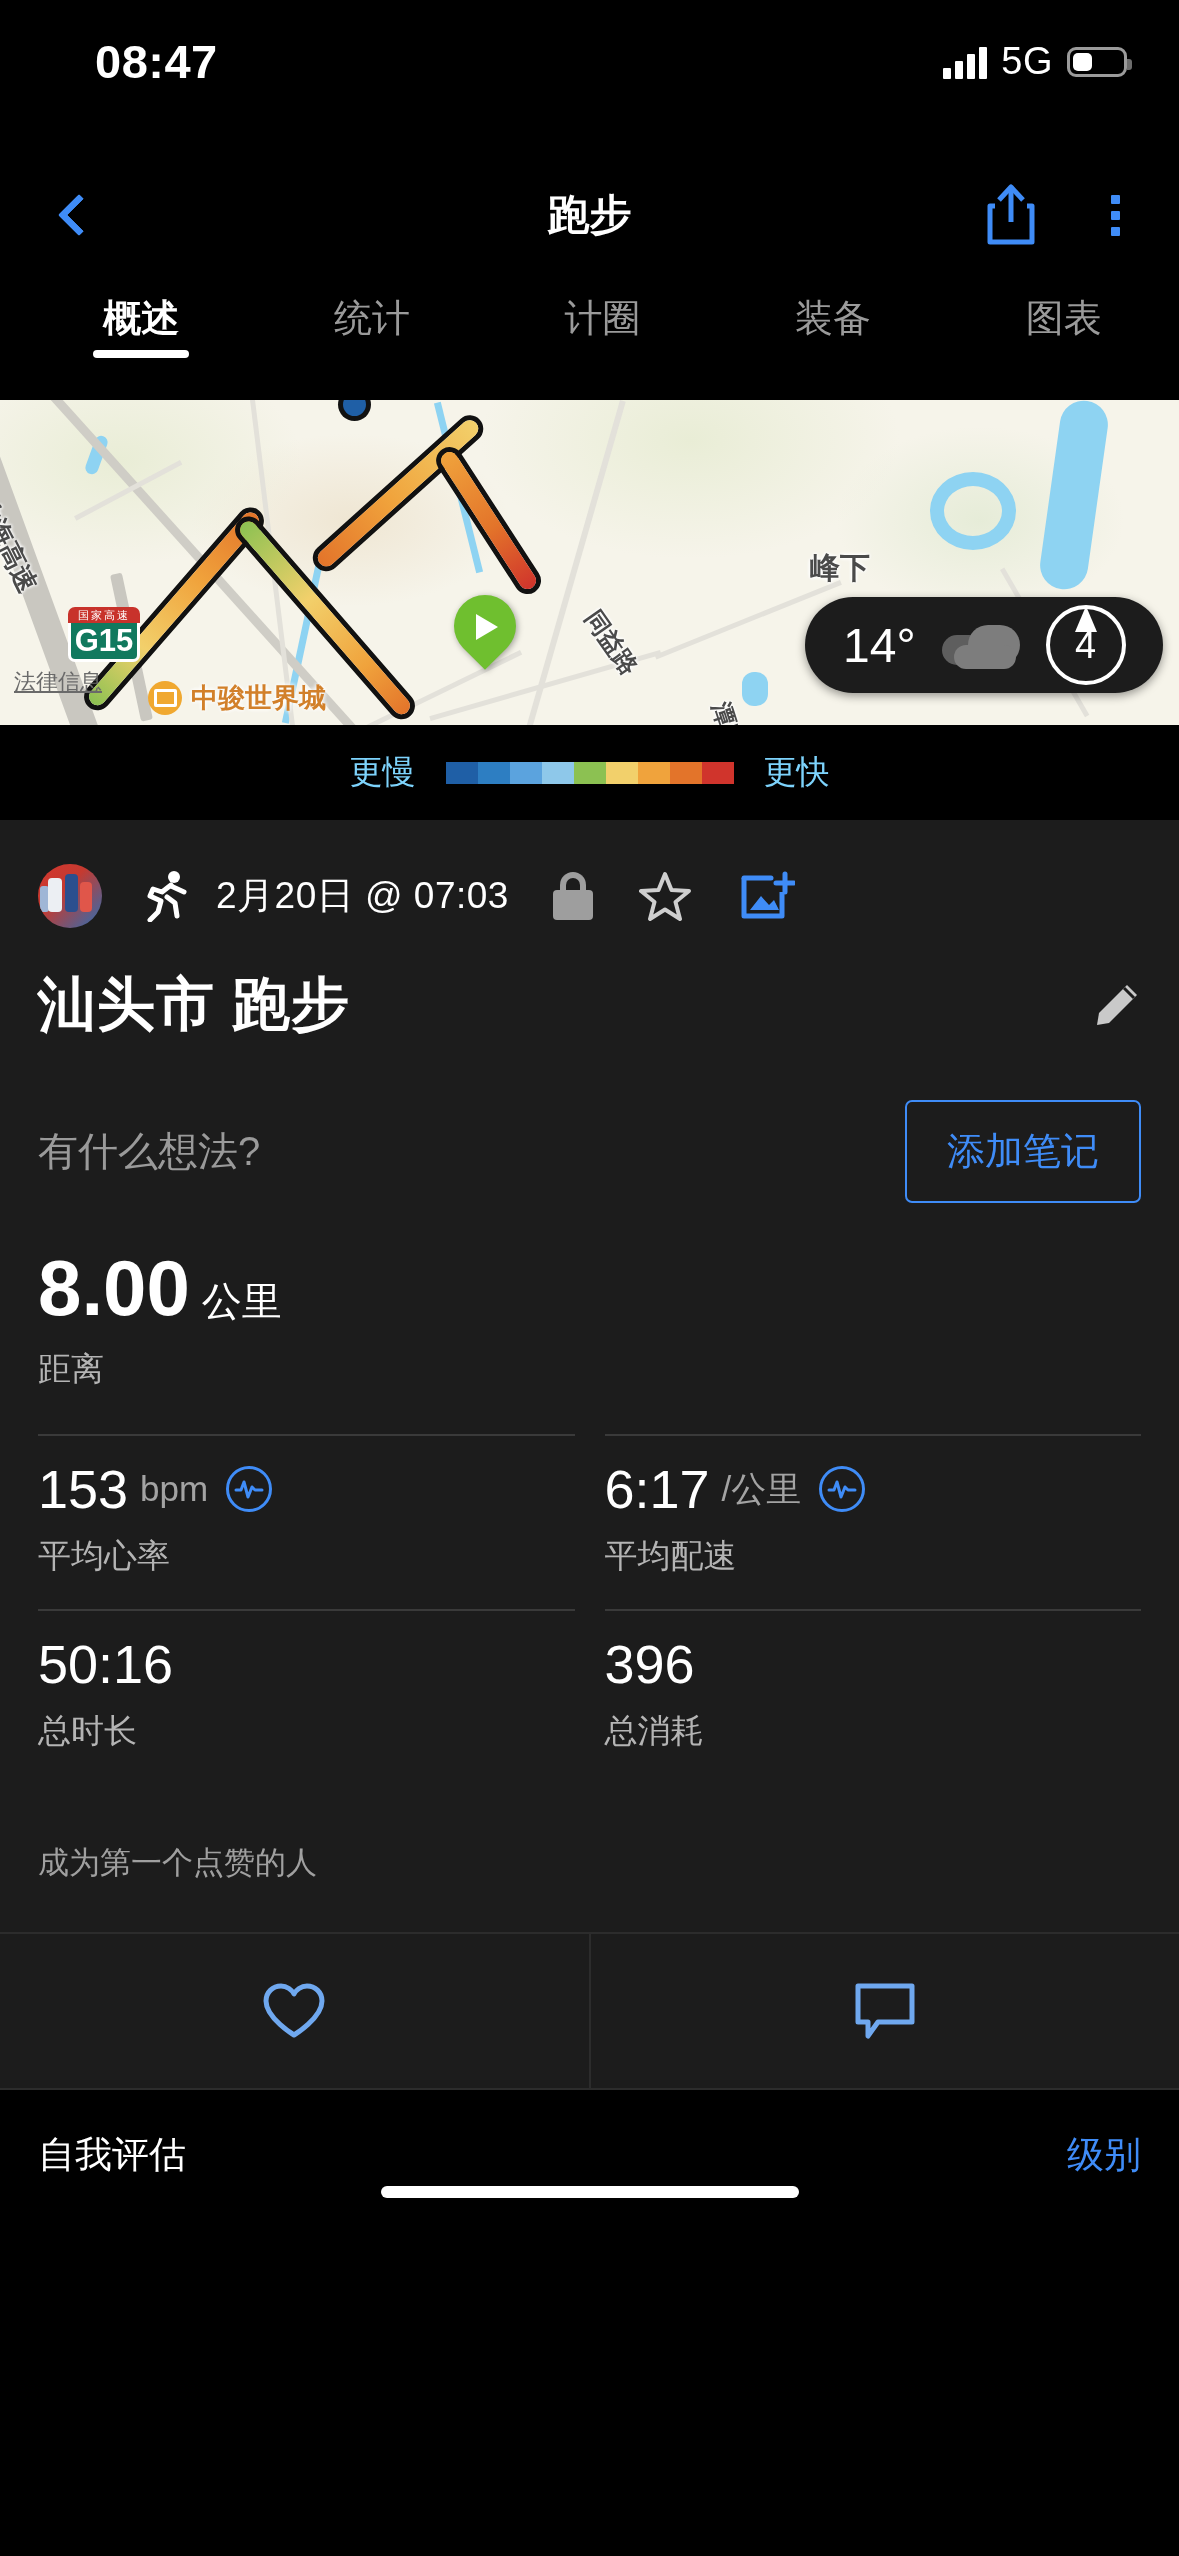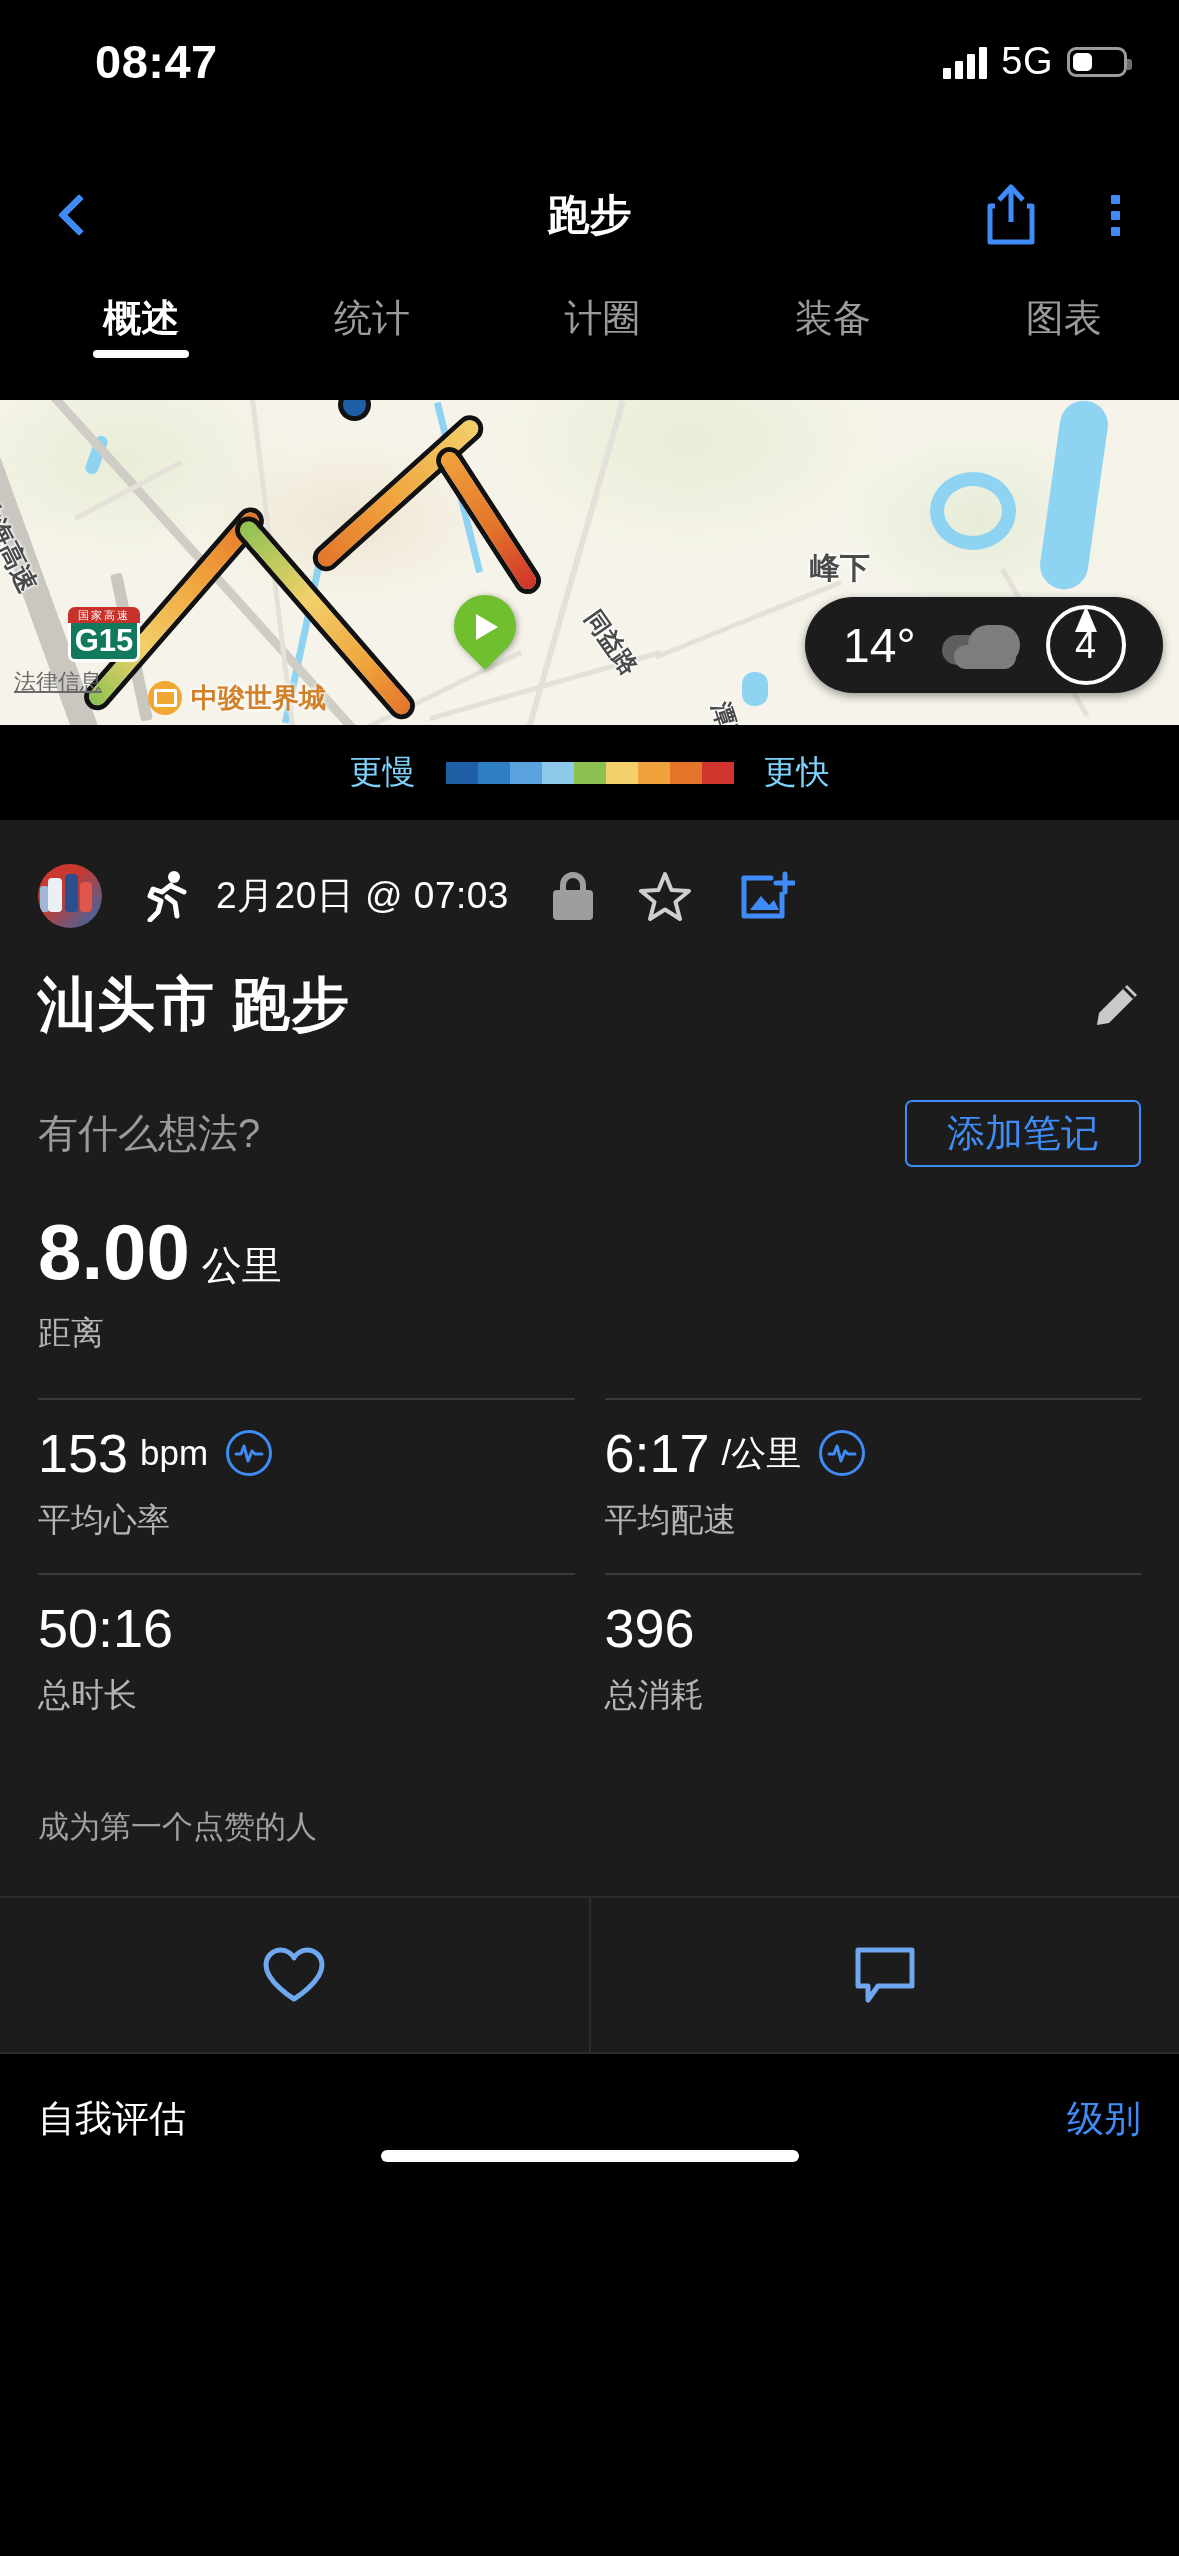--- a/index.html
+++ b/index.html
@@ -129,32 +129,32 @@
   .star { margin-left:46px; width:52px; height:50px; flex:none; }
   .photo-add { margin-left:50px; width:54px; height:52px; position:relative; flex:none; }
 
   .title-row { display:flex; align-items:center; justify-content:space-between; padding:38px 38px 0; }
   .act-title { font-size:58px; font-weight:700; letter-spacing:1px; }
   .pencil { width:48px; height:48px; }
 
   .note-row { display:flex; align-items:center; justify-content:space-between; padding:56px 38px 0; }
   .note-ph { font-size:40px; color:#9a9a9a; }
   .note-btn { border:2px solid #3f8cf7; color:#3f8cf7; font-size:38px; border-radius:7px;
-              padding:6px 40px; background:transparent; }
+              padding:24px 40px; background:transparent; }
 
   .dist-block { padding:46px 38px 0; }
   .dist-val { font-size:78px; font-weight:600; line-height:1; display:inline-block; }
   .dist-unit { font-size:40px; margin-left:12px; }
   .dist-lbl { font-size:33px; color:#b4b4b4; margin-top:18px; }
 
   .stat-grid { display:grid; grid-template-columns:1fr 1fr; column-gap:30px; padding:0 38px; margin-top:42px; }
   .stat-cell { border-top:2px solid #3a3a3a; padding:26px 0 30px; }
   .stat-main { display:flex; align-items:center; gap:0; }
   .stat-val { font-size:54px; font-weight:500; line-height:1; }
-  .stat-unit { font-size:35px; margin-left:12px; color:#ffffff; }
+  .stat-unit { font-size:35px; margin-left:12px; color:#a3a3a3; }
   .hr-badge { width:46px; height:46px; border:3px solid #3f8cf7; border-radius:50%;
               margin-left:18px; display:flex; align-items:center; justify-content:center; flex:none; }
   .stat-lbl { font-size:33px; color:#b4b4b4; margin-top:18px; }
 
   .kudos { padding:58px 38px 48px; font-size:31px; color:#a0a0a0; }
 
   .action-bar { display:flex; border-top:2px solid #2c2c2c; border-bottom:2px solid #2c2c2c; height:158px; }
   .action-cell { flex:1; display:flex; align-items:center; justify-content:center; }
   .action-cell + .action-cell { border-left:2px solid #2c2c2c; }
 

